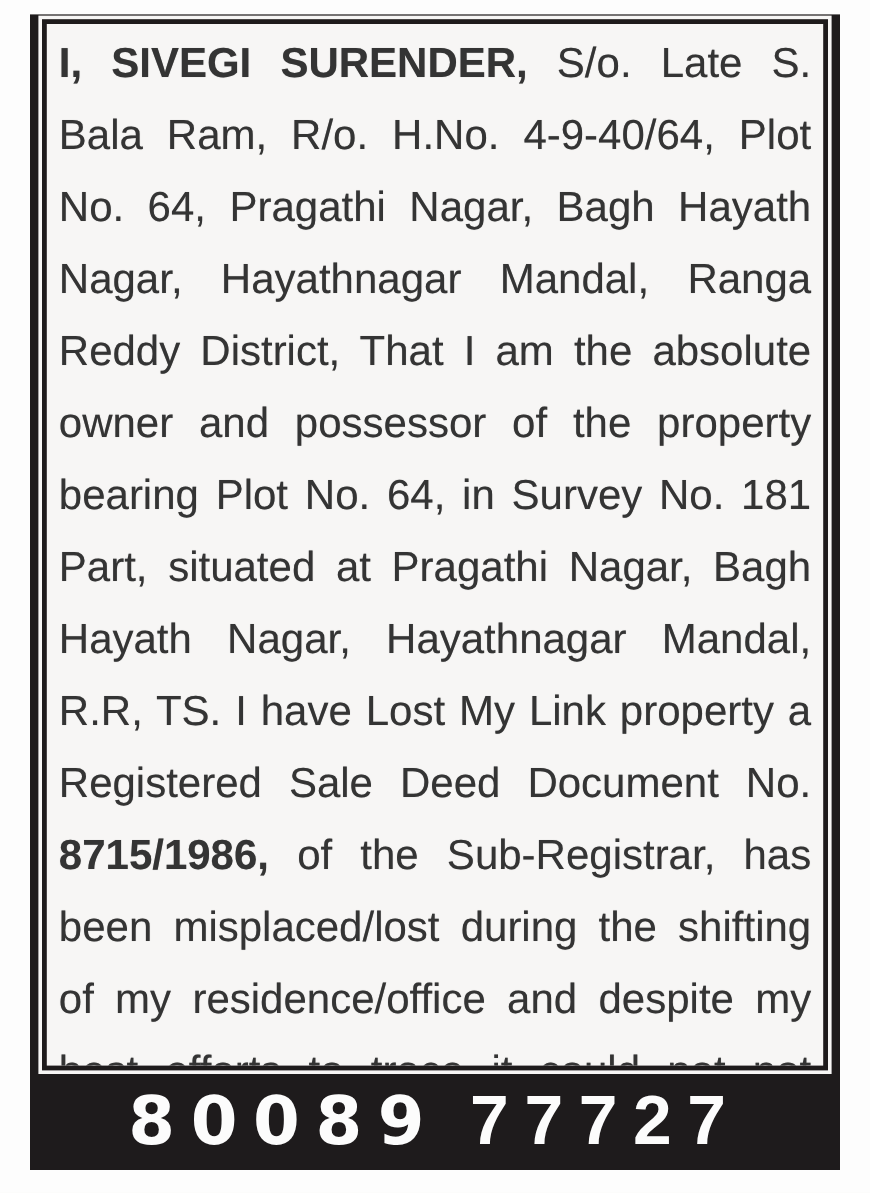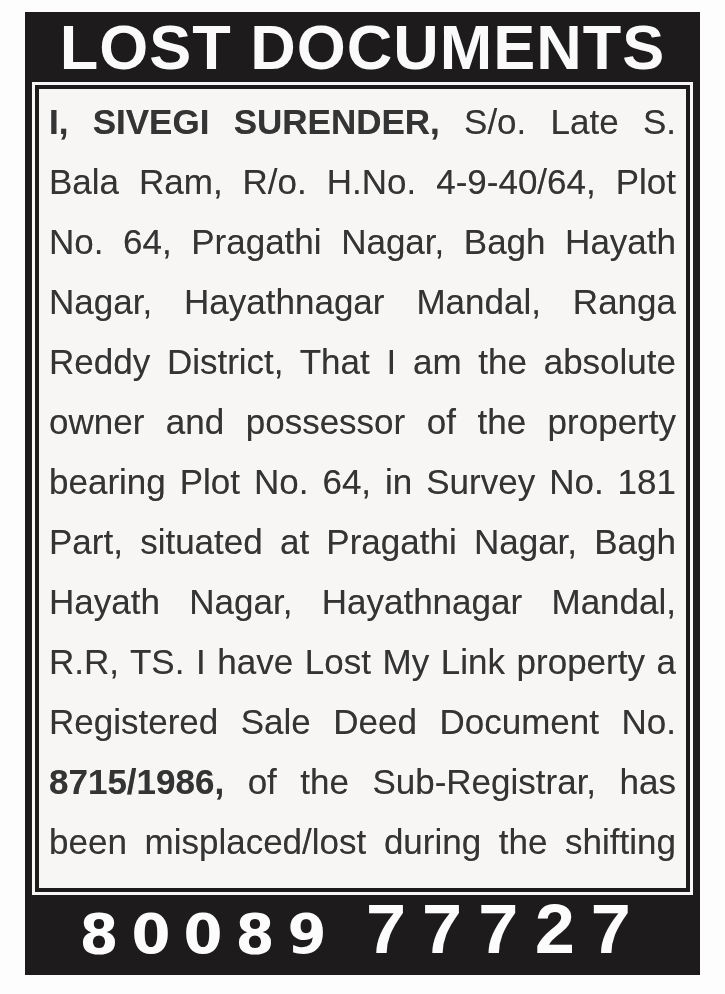--- a/index.html
+++ b/index.html
@@ -59,36 +59,33 @@
     white-space: nowrap;
     overflow: hidden;
   }
   .ph1 {
     font-family: "DejaVu Sans", sans-serif;
     font-size: 56px;
     line-height: 74px;
     letter-spacing: 13px;
   }
   .ph2 {
-    font-family: Liberation Mono, monospace;
-    font-size: 72px;
+    font-family: Liberation Sans, sans-serif;
+    font-size: 58px;
     line-height: 74px;
     letter-spacing: 13px;
     margin-left: 25px;
   }
 </style>
 </head>
 <body style="--ink: #1e1b1c; --paper: #f7f6f5; --page: #fdfdfd; --text: #343434; --header-text: #fafafa;">
 
 <div class="page">
   <div class="ad">
 
-    <div class="header">
-      <span>LOST DOCUMENTS</span>
-    </div>
 
     <div class="body-box">
       <p class="ad-text"><span class="b">I, SIVEGI SURENDER,</span><span> S/o. Late S. Bala Ram, R/o. H.No. 4-9-40/64, Plot No. 64, Pragathi Nagar, Bagh Hayath Nagar, Hayathnagar Mandal, Ranga Reddy District, That I am the absolute owner and possessor of the property bearing Plot No. 64, in Survey No. 181 Part, situated at Pragathi Nagar, Bagh Hayath Nagar, Hayathnagar Mandal, R.R, TS. I have Lost My Link property a Registered Sale Deed Document No. </span><span class="b">8715/1986,</span><span> of the Sub-Registrar, has been misplaced/lost during the shifting of my residence/office and despite my best efforts to trace it could not not found if anybody Found please Contact</span></p>
     </div>
 
     <div class="footer"><span class="ph1">80089</span><span class="ph2">77727</span></div>
 
   </div>
 </div>
 

